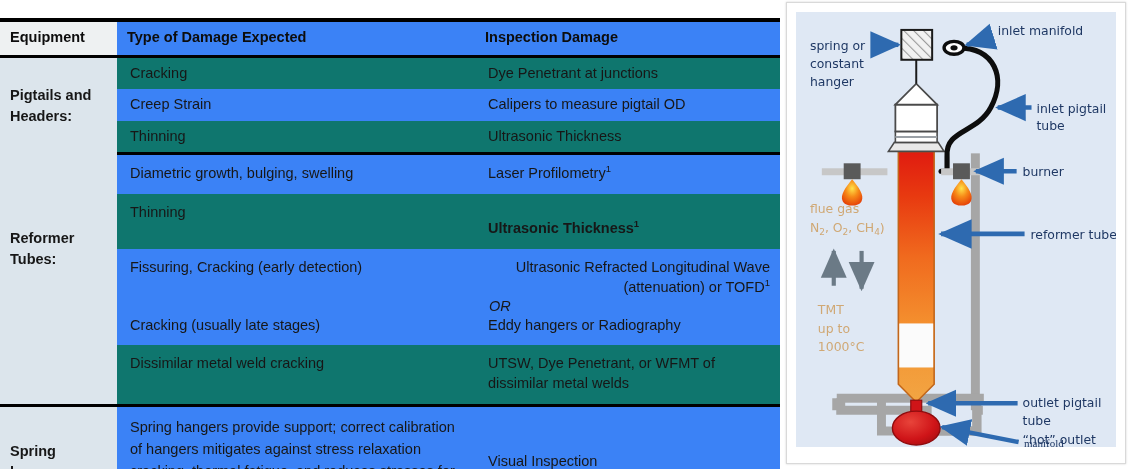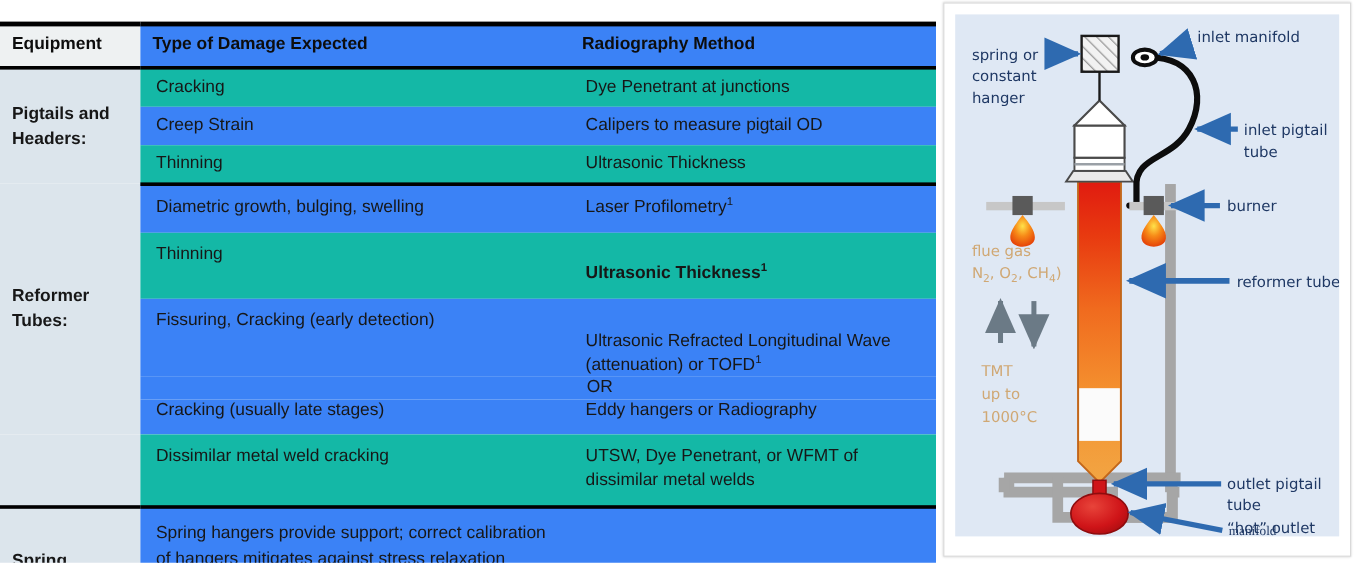--- a/index.html
+++ b/index.html
@@ -64,27 +64,27 @@
   }
   td.equip {
     background: #dce5ec;
     font-weight: bold;
     vertical-align: middle;
     padding-left: 10px;
     padding-right: 6px;
     line-height: 1.45;
     margin-left: 32px;
   }
-  tr.shade td.damage, tr.shade td.method { background: #14b8a6; }
+  tr.shade td.damage, tr.shade td.method { background: #0f766e; }
   tr.plain td.damage, tr.plain td.method { background: #3b82f6; }
 
   tr.group-end td { border-bottom: 3px solid #000000; }
 
   .sup { font-size: 9.5px; vertical-align: super; line-height: 0; }
-  .nb { white-space: pre-wrap; }
+  .nb { white-space: pre-wrap; font-style: italic; }
 
   
   .diagram-frame {
     position: absolute;
     left: 786px;
     top: 2px;
     width: 340px;
     height: 462px;
     background: #ffffff;
     border: 1px solid #d9d9d9;
@@ -121,21 +121,21 @@
     <table class="inspection">
       <colgroup>
         <col class="c-equip">
           <col class="c-damage">
           <col class="c-method">
       </colgroup>
       <thead>
         <tr>
           <th class="h-equip">Equipment</th>
           <th class="h-damage">Type of Damage Expected</th>
-          <th class="h-method">Radiography Method</th>
+          <th class="h-method">Inspection Damage</th>
         </tr>
       </thead>
       <tbody>
 
         <tr class="shade">
           <td class="equip" rowspan="3">Pigtails and Headers:</td>
           <td class="damage">Cracking</td>
           <td class="method">Dye Penetrant at junctions</td>
         </tr>
         <tr class="plain">
@@ -151,21 +151,21 @@
           <td class="equip" rowspan="5">Reformer Tubes:</td>
           <td class="damage" style="padding-top:9px;padding-bottom:11px;">Diametric growth, bulging, swelling</td>
           <td class="method" style="padding-top:9px;padding-bottom:11px;"><span>Laser Profilometry</span><span class="sup">1</span></td>
         </tr>
         <tr class="shade">
           <td class="damage" style="padding-top:9px;padding-bottom:11px;">Thinning</td>
           <td class="method" style="padding-top:25px;padding-bottom:11px;font-weight:bold;"><span>Ultrasonic Thickness</span><span class="sup">1</span></td>
         </tr>
         <tr class="plain">
           <td class="damage" style="padding-top:9px;">Fissuring,  Cracking (early detection)</td>
-          <td class="method" style="padding-top:26px;padding-bottom:0;"><span>Ultrasonic Refracted Longitudinal Wave (attenuation) or TOFD</span><span class="sup">1</span></td>
+          <td class="method" style="padding-top:9px;padding-bottom:0;text-align:right;"><span>Ultrasonic Refracted Longitudinal Wave (attenuation) or TOFD</span><span class="sup">1</span></td>
         </tr>
         <tr class="plain">
           <td class="damage" style="padding-top:0;padding-bottom:0;"></td>
           <td class="method nb" style="padding-top:0;padding-bottom:0;padding-left:10px;"> OR</td>
         </tr>
         <tr class="plain">
           <td class="damage" style="padding-top:0;padding-bottom:10px;">Cracking (usually late stages)</td>
           <td class="method" style="padding-top:0;padding-bottom:10px;">Eddy hangers or Radiography</td>
         </tr>
         <tr class="shade group-end">

